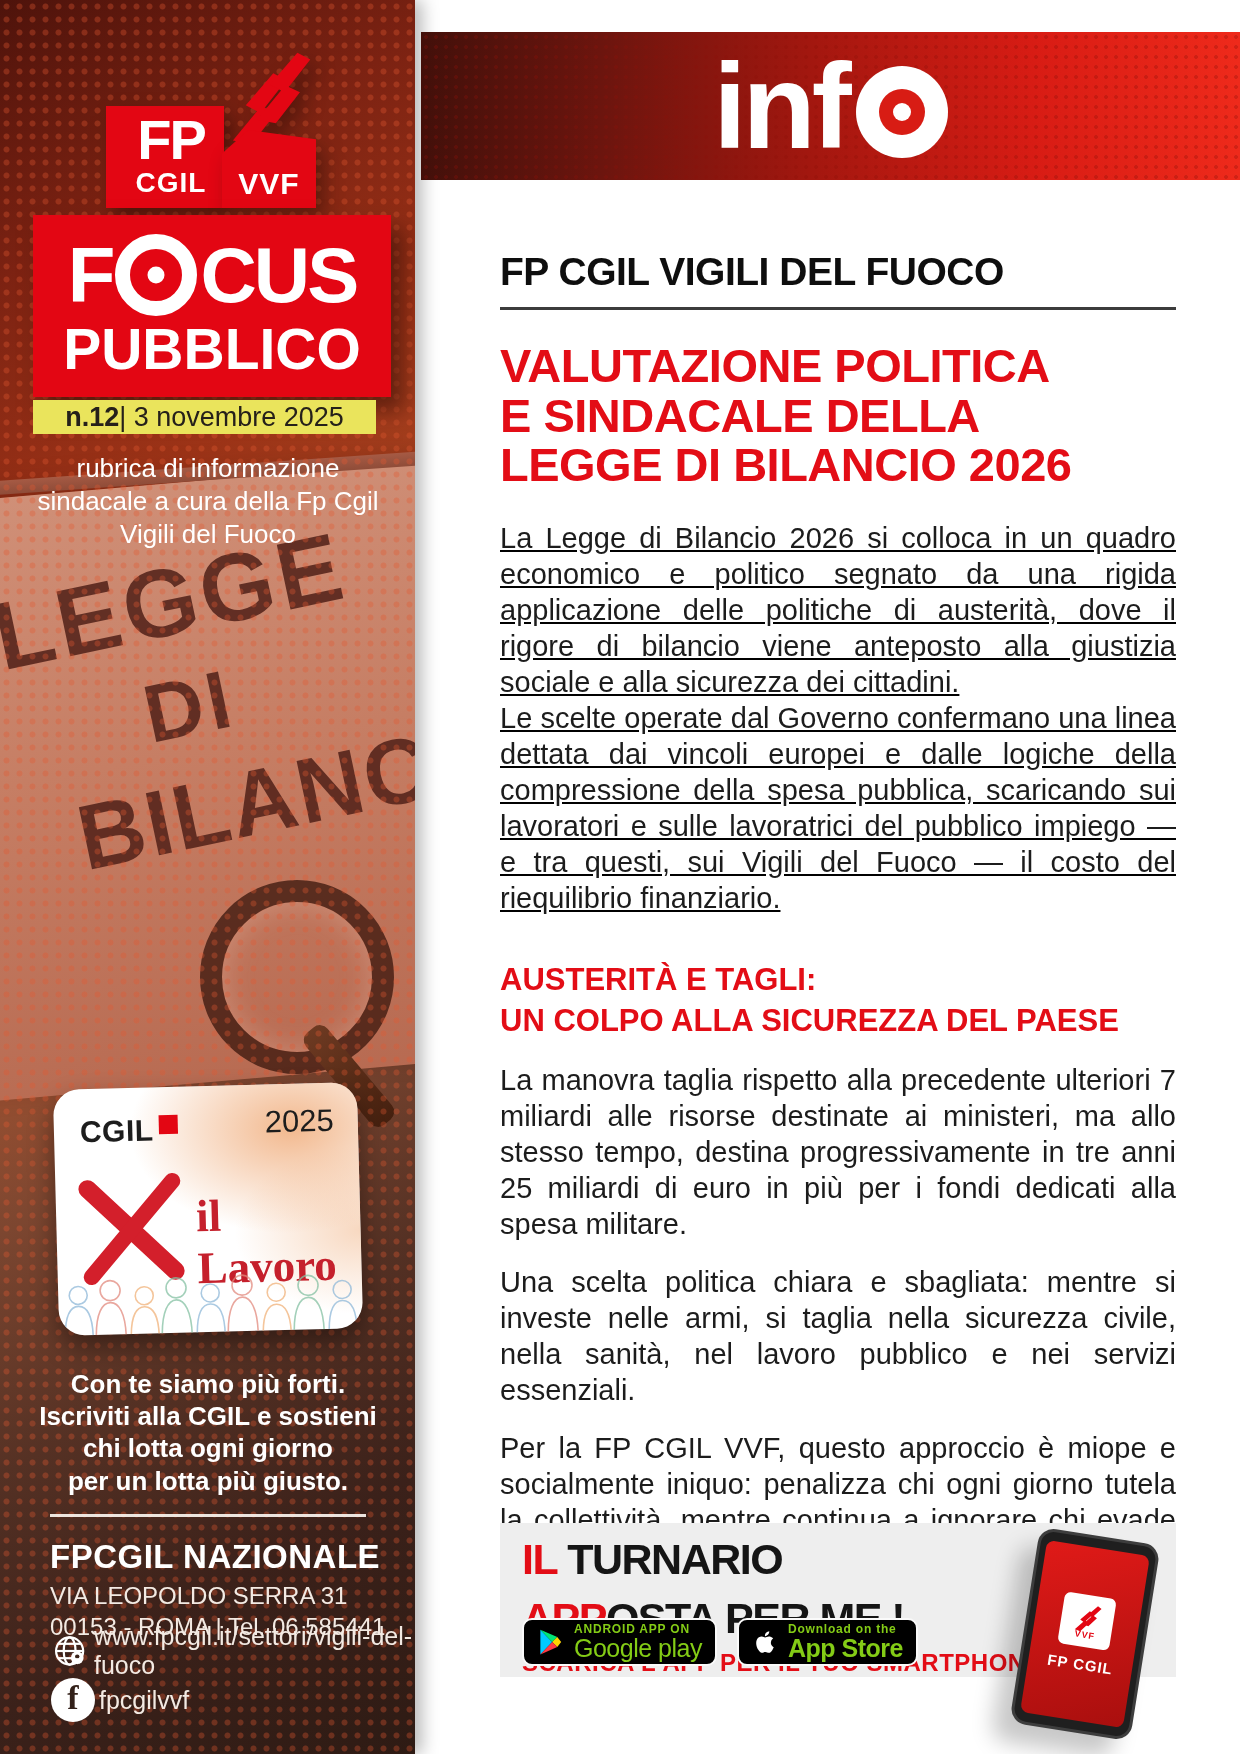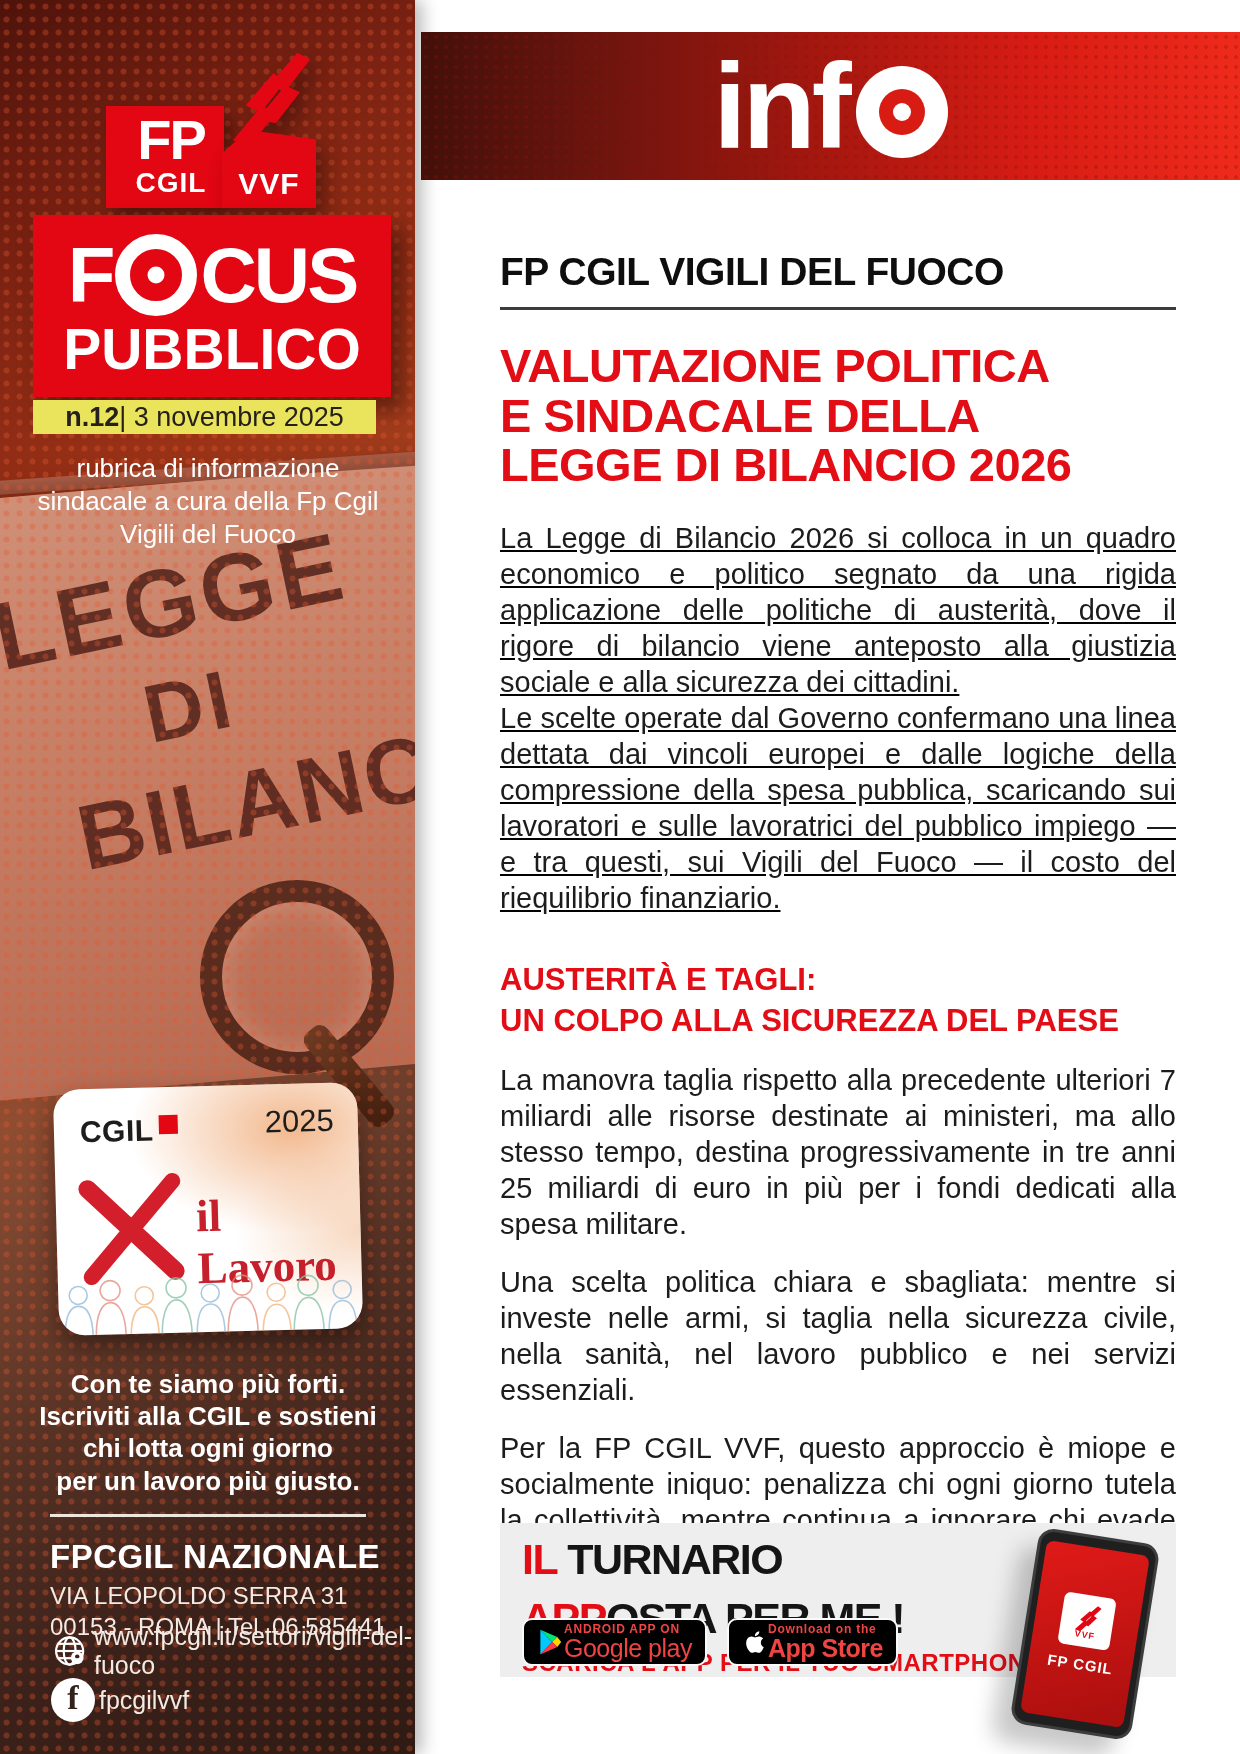--- a/index.html
+++ b/index.html
@@ -122,21 +122,21 @@
   .section-head{margin-top:44px;color:#e30d16;font-size:31px;font-weight:800;line-height:1.3;}
   .body2 p{font-size:29px;line-height:1.24;color:#1c1c1c;text-align:justify;margin:22px 0 0;}
   
   .app-banner{position:absolute;left:500px;top:1523px;width:676px;height:154px;background:#eeeeee;}
   .ad-headline{padding:14px 0 0 22px;font-size:43px;font-weight:900;letter-spacing:-1.5px;line-height:1.04;color:#151515;}
   .ad-headline .red{color:#e30d16;}
   .ad-l1 .black{margin-left:10px;}
   .ad-sub{padding-left:22px;margin-top:9px;font-size:24px;font-weight:700;color:#e30d16;letter-spacing:.5px;}
   .badges{position:absolute;left:22px;bottom:11px;display:flex;gap:20px;}
   .badge{background:#000;border:2px solid #fafafa;border-radius:10px;height:44px;display:flex;align-items:center;
-    padding:0 13px;color:#ef4444;box-sizing:content-box;}
+    padding:0 13px;gap:10px;color:#84cc16;box-sizing:content-box;}
   .badge .lines{display:flex;flex-direction:column;justify-content:center;line-height:1.05;}
   .b-top{font-size:12px;font-weight:700;letter-spacing:.8px;}
   .gp-bottom{font-size:25px;font-weight:400;letter-spacing:-.5px;}
   .as-bottom{font-size:25px;font-weight:700;letter-spacing:-.5px;}
   .phone{position:absolute;right:30px;top:12px;width:116px;height:192px;transform:rotate(9deg);
     background:#1f1f1f;border:3px solid #3d3d3d;border-radius:16px;box-shadow:-16px 20px 22px rgba(0,0,0,.22);}
   .phone-screen{position:absolute;left:6px;right:6px;top:9px;bottom:9px;border-radius:8px;
     background:linear-gradient(160deg,#e01a18,#a90f0e);display:flex;flex-direction:column;align-items:center;justify-content:center;gap:9px;}
   .phone-logo{width:52px;height:52px;background:#fff;border-radius:6px;display:flex;flex-direction:column;align-items:center;justify-content:center;}
   .phone-logo .vvf-small{font-size:9px;font-weight:900;color:#e30613;letter-spacing:1px;margin-top:-2px;}
@@ -237,21 +237,21 @@
             <path d="M270 66 C270 43 276 34 284 34 C292 34 298 43 298 66"></path>
           </g>
       </g>
     </svg>
   </div>
 
   <div class="join">
     <div>Con te siamo più forti.</div>
     <div>Iscriviti alla CGIL e sostieni</div>
     <div>chi lotta ogni giorno</div>
-    <div>per un lavoro più giusto.</div>
+    <div>per un lotta più giusto.</div>
   </div>
 
   <div class="side-rule"></div>
   <div class="org-name">FPCGIL NAZIONALE</div>
   <div class="org-addr">
     <div>VIA LEOPOLDO SERRA 31</div>
     <div>00153 - ROMA | Tel. 06 585441</div>
   </div>
 
   <div class="side-row row-web">

